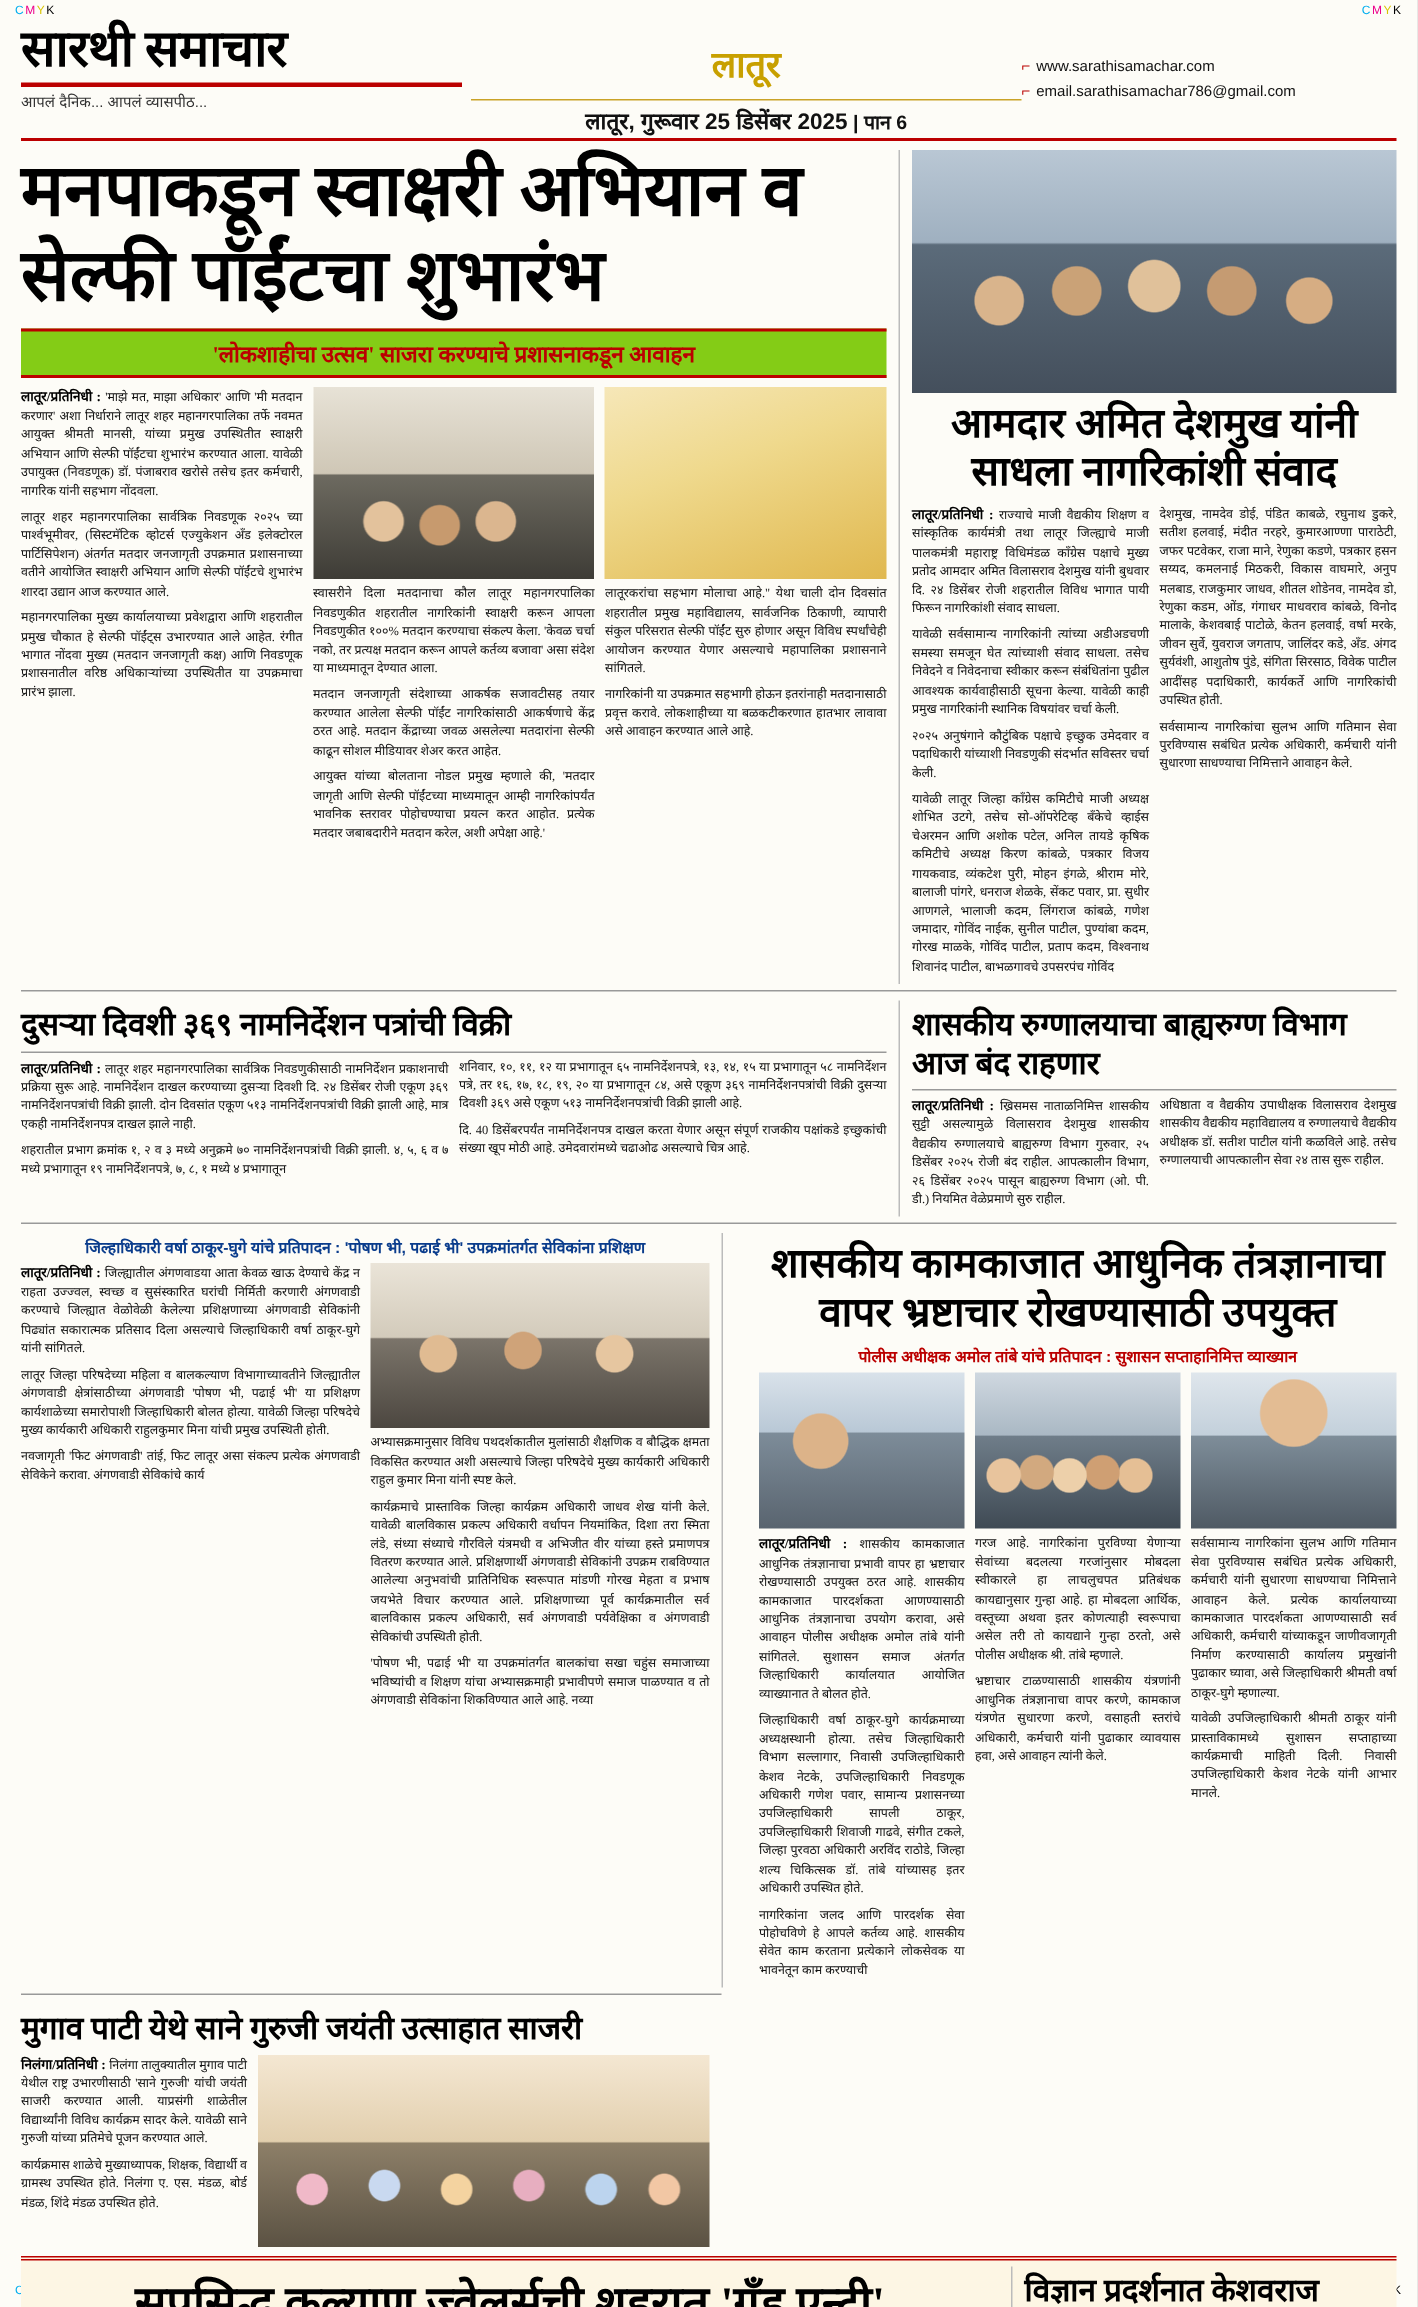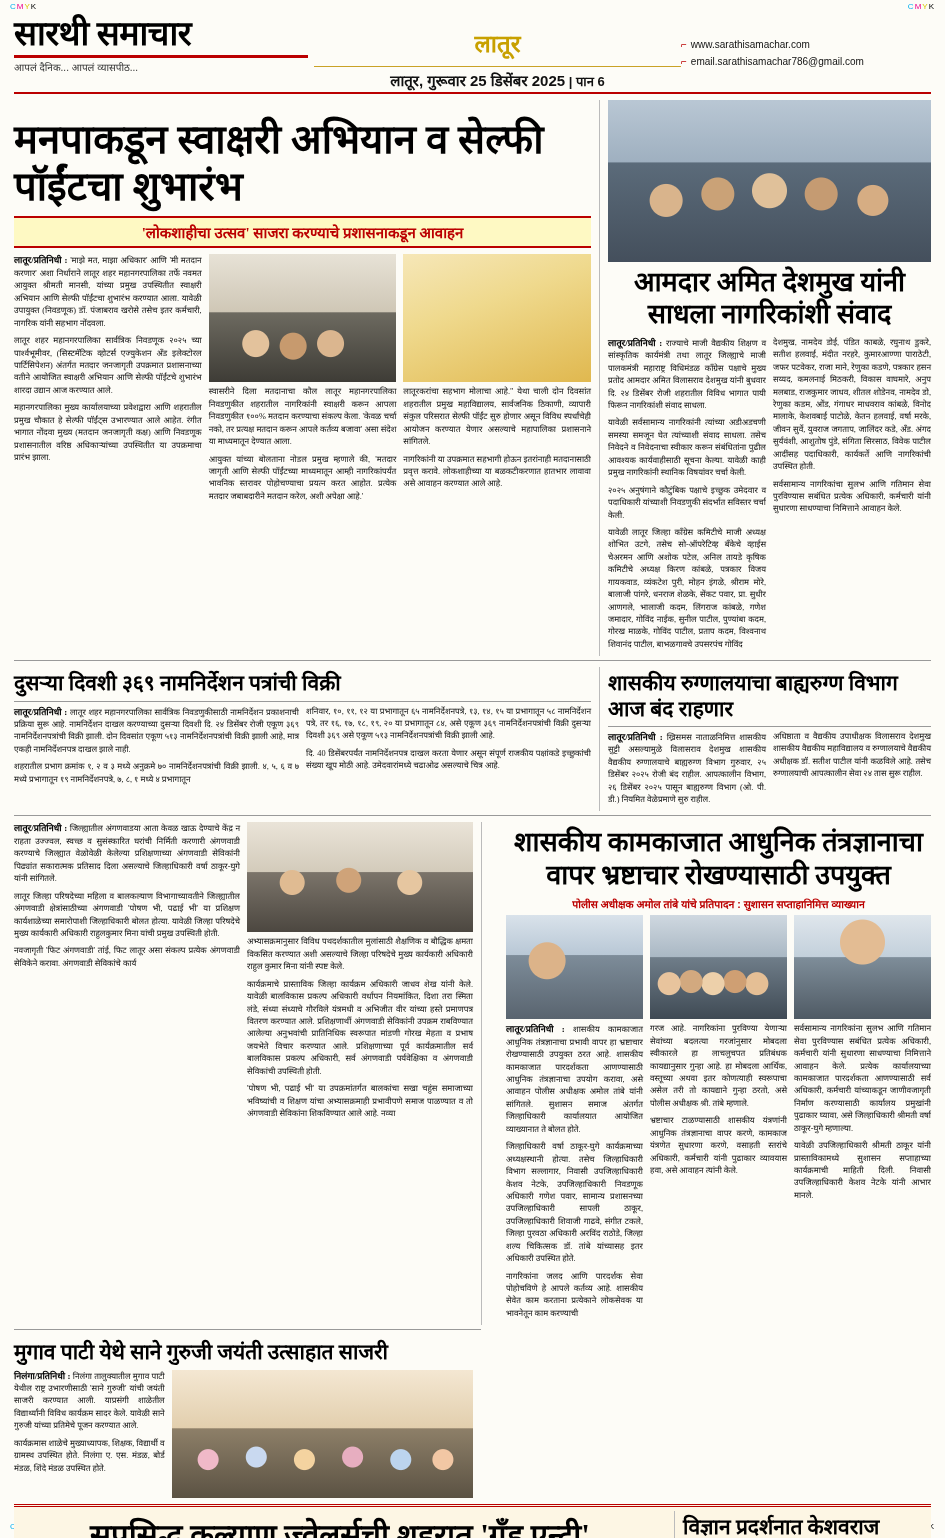--- a/index.html
+++ b/index.html
@@ -69,25 +69,25 @@
   .mast-right div { white-space: nowrap; }
   .mast-right .ic { color: #b00; font-weight: bold; margin-right: 4px; }
 
   
   .row { display: flex; }
   .sep-v { border-left: 1px solid #bbb; }
   .hr-thin { border-top: 1px solid #999; }
 
   h1.lead {
     font-family: "Liberation Serif", serif;
-    font-weight: bold; font-size: 40px; line-height: 1.18;
-    margin: 16px 0 6px 0; color: #000;
+    font-weight: bold; font-size: 48px; line-height: 1.18;
+    margin: 0 0 6px 0; color: #000;
   }
   h2.sub-red {
-    background: #fef9c3;
+    background: #84cc16;
     color: #b00; font-weight: bold;
     font-size: 15px; text-align: center;
     border-top: 2px solid #b00; border-bottom: 2px solid #b00;
     padding: 4px 2px; margin: 4px 0 6px 0;
     font-family: "Liberation Serif", serif;
   }
   h2.head2 {
     font-family: "Liberation Serif", serif;
     font-weight: bold; font-size: 27px; line-height: 1.2;
     margin: 4px 0 6px 0; text-align: center;
@@ -241,20 +241,21 @@
 
         <div class="colset">
           <div>
             <p class="body"><span class="byline">लातूर/प्रतिनिधी :</span> <span>'माझे मत, माझा अधिकार' आणि 'मी मतदान करणार' अशा निर्धाराने लातूर शहर महानगरपालिका तर्फे नवमत आयुक्त श्रीमती मानसी, यांच्या प्रमुख उपस्थितीत स्वाक्षरी अभियान आणि सेल्फी पॉईंटचा शुभारंभ करण्यात आला. यावेळी उपायुक्त (निवडणूक) डॉ. पंजाबराव खरोसे तसेच इतर कर्मचारी, नागरिक यांनी सहभाग नोंदवला.</span></p>
             <p class="body">लातूर शहर महानगरपालिका सार्वत्रिक निवडणूक २०२५ च्या पार्श्वभूमीवर, (सिस्टमॅटिक व्होटर्स एज्युकेशन अँड इलेक्टोरल पार्टिसिपेशन) अंतर्गत मतदार जनजागृती उपक्रमात प्रशासनाच्या वतीने आयोजित स्वाक्षरी अभियान आणि सेल्फी पॉईंटचे शुभारंभ शारदा उद्यान आज करण्यात आले.</p>
             <p class="body">महानगरपालिका मुख्य कार्यालयाच्या प्रवेशद्वारा आणि शहरातील प्रमुख चौकात हे सेल्फी पॉईंट्स उभारण्यात आले आहेत. रंगीत भागात नोंदवा मुख्य (मतदान जनजागृती कक्ष) आणि निवडणूक प्रशासनातील वरिष्ठ अधिकाऱ्यांच्या उपस्थितीत या उपक्रमाचा प्रारंभ झाला.</p>
           </div>
           <div>
             <div class="photo ph-hall" style="height:128px; margin-bottom:4px;"></div>
             <p class="body">स्वासरीने दिला मतदानाचा कौल लातूर महानगरपालिका निवडणुकीत शहरातील नागरिकांनी स्वाक्षरी करून आपला निवडणुकीत १००% मतदान करण्याचा संकल्प केला. 'केवळ चर्चा नको, तर प्रत्यक्ष मतदान करून आपले कर्तव्य बजावा' असा संदेश या माध्यमातून देण्यात आला.</p>
+            <p class="body">मतदान जनजागृती संदेशाच्या आकर्षक सजावटीसह तयार करण्यात आलेला सेल्फी पॉईंट नागरिकांसाठी आकर्षणाचे केंद्र ठरत आहे. मतदान केंद्राच्या जवळ असलेल्या मतदारांना सेल्फी काढून सोशल मीडियावर शेअर करत आहेत.</p>
             <p class="body">आयुक्त यांच्या बोलताना नोडल प्रमुख म्हणाले की, 'मतदार जागृती आणि सेल्फी पॉईंटच्या माध्यमातून आम्ही नागरिकांपर्यंत भावनिक स्तरावर पोहोचण्याचा प्रयत्न करत आहोत. प्रत्येक मतदार जबाबदारीने मतदान करेल, अशी अपेक्षा आहे.'</p>
           </div>
           <div>
             <div class="photo ph-banner" style="height:128px; margin-bottom:4px;"></div>
             <p class="body">लातूरकरांचा सहभाग मोलाचा आहे." येथा चाली दोन दिवसांत शहरातील प्रमुख महाविद्यालय, सार्वजनिक ठिकाणी, व्यापारी संकुल परिसरात सेल्फी पॉईंट सुरु होणार असून विविध स्पर्धांचेही आयोजन करण्यात येणार असल्याचे महापालिका प्रशासनाने सांगितले.</p>
             <p class="body">नागरिकांनी या उपक्रमात सहभागी होऊन इतरांनाही मतदानासाठी प्रवृत्त करावे. लोकशाहीच्या या बळकटीकरणात हातभार लावावा असे आवाहन करण्यात आले आहे.</p>
           </div>
         </div>
       </div>
 
@@ -305,20 +306,21 @@
             <p class="body">अधिष्ठाता व वैद्यकीय उपाधीक्षक विलासराव देशमुख शासकीय वैद्यकीय महाविद्यालय व रुग्णालयाचे वैद्यकीय अधीक्षक डॉ. सतीश पाटील यांनी कळविले आहे. तसेच रुग्णालयाची आपत्कालीन सेवा २४ तास सुरू राहील.</p>
           </div>
         </div>
       </div>
     </div>
 
     <div class="hr-thin" style="margin:4px 0 6px 0;"></div>
     <div class="row">
 
       <div style="width:467px; padding-right:8px;">
+        <div class="kicker blue">जिल्हाधिकारी वर्षा ठाकूर-घुगे यांचे प्रतिपादन : 'पोषण भी, पढाई भी' उपक्रमांतर्गत सेविकांना प्रशिक्षण</div>
         <div class="colset">
           <div>
             <p class="body"><span class="byline">लातूर/प्रतिनिधी :</span> <span>जिल्ह्यातील अंगणवाडया आता केवळ खाऊ देण्याचे केंद्र न राहता उज्ज्वल, स्वच्छ व सुसंस्कारित घरांची निर्मिती करणारी अंगणवाडी करण्याचे जिल्ह्यात वेळोवेळी केलेल्या प्रशिक्षणाच्या अंगणवाडी सेविकांनी पिढ्यांत सकारात्मक प्रतिसाद दिला असल्याचे जिल्हाधिकारी वर्षा ठाकूर-घुगे यांनी सांगितले.</span></p>
             <p class="body">लातूर जिल्हा परिषदेच्या महिला व बालकल्याण विभागाच्यावतीने जिल्ह्यातील अंगणवाडी क्षेत्रांसाठीच्या अंगणवाडी 'पोषण भी, पढाई भी' या प्रशिक्षण कार्यशाळेच्या समारोपाशी जिल्हाधिकारी बोलत होत्या. यावेळी जिल्हा परिषदेचे मुख्य कार्यकारी अधिकारी राहुलकुमार मिना यांची प्रमुख उपस्थिती होती.</p>
             <p class="body">नवजागृती 'फिट अंगणवाडी' तांई, फिट लातूर असा संकल्प प्रत्येक अंगणवाडी सेविकेने करावा. अंगणवाडी सेविकांचे कार्य</p>
           </div>
           <div>
             <div class="photo ph-office" style="height:110px; margin-bottom:4px;"></div>
             <p class="body">अभ्यासक्रमानुसार विविध पथदर्शकातील मुलांसाठी शैक्षणिक व बौद्धिक क्षमता विकसित करण्यात अशी असल्याचे जिल्हा परिषदेचे मुख्य कार्यकारी अधिकारी राहुल कुमार मिना यांनी स्पष्ट केले.</p>
             <p class="body">कार्यक्रमाचे प्रास्ताविक जिल्हा कार्यक्रम अधिकारी जाधव शेख यांनी केले. यावेळी बालविकास प्रकल्प अधिकारी वर्धापन नियमांकित, दिशा तरा स्मिता लंडे, संध्या संध्याचे गौरविले यंत्रमधी व अभिजीत वीर यांच्या हस्ते प्रमाणपत्र वितरण करण्यात आले. प्रशिक्षणार्थी अंगणवाडी सेविकांनी उपक्रम राबविण्यात आलेल्या अनुभवांची प्रातिनिधिक स्वरूपात मांडणी गोरख मेहता व प्रभाष जयभेते विचार करण्यात आले. प्रशिक्षणाच्या पूर्व कार्यक्रमातील सर्व बालविकास प्रकल्प अधिकारी, सर्व अंगणवाडी पर्यवेक्षिका व अंगणवाडी सेविकांची उपस्थिती होती.</p>

